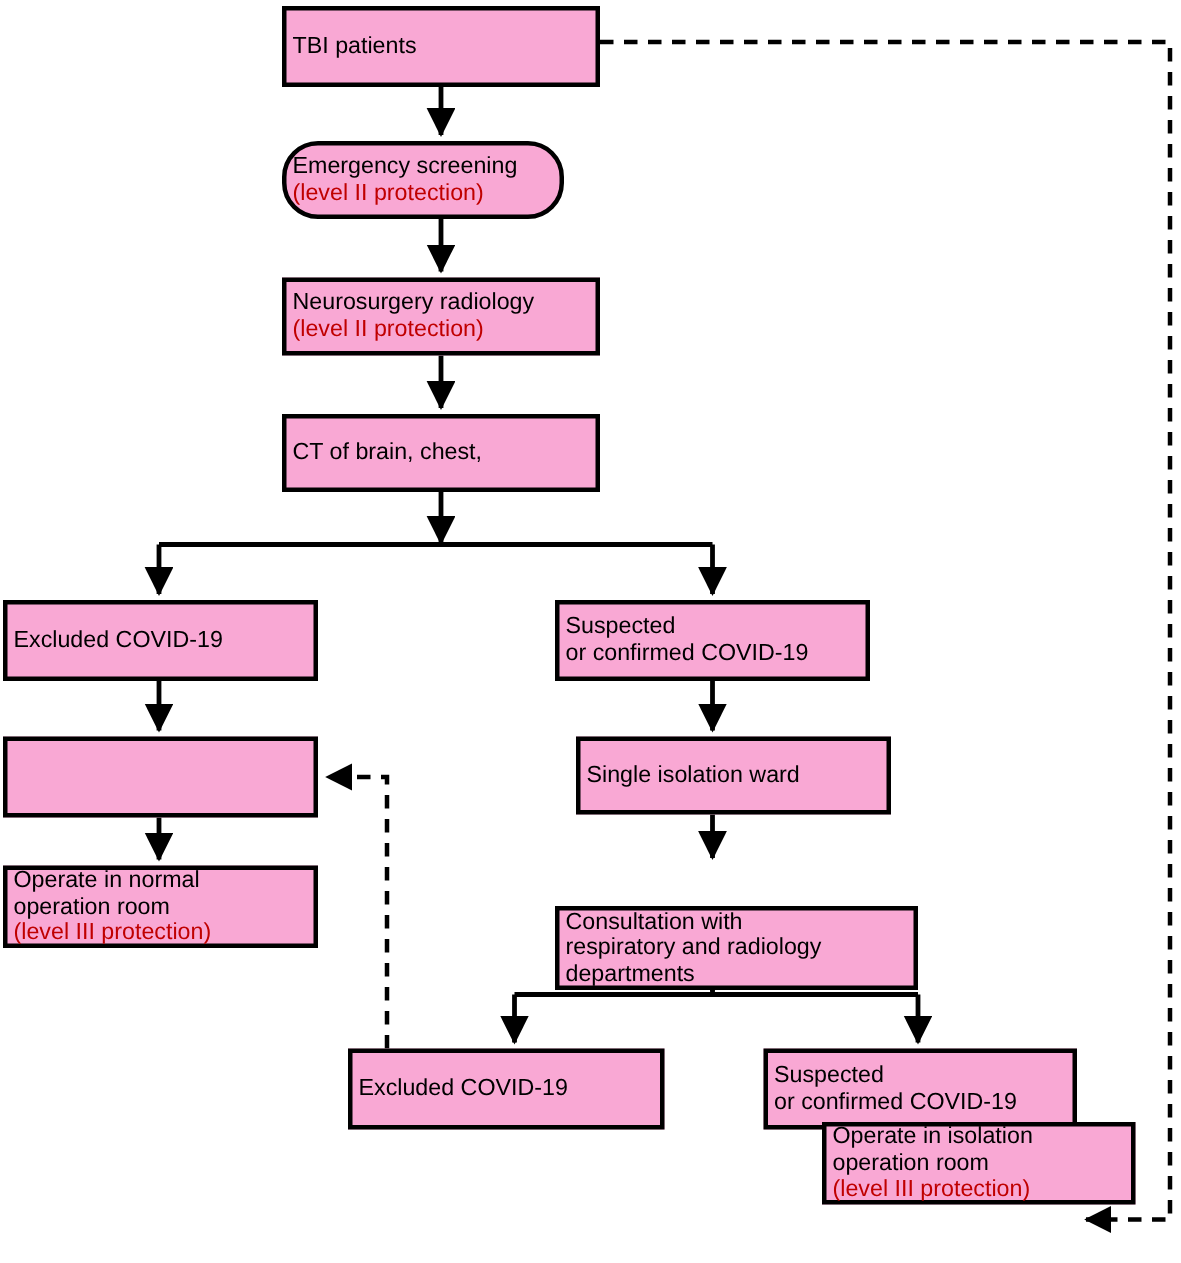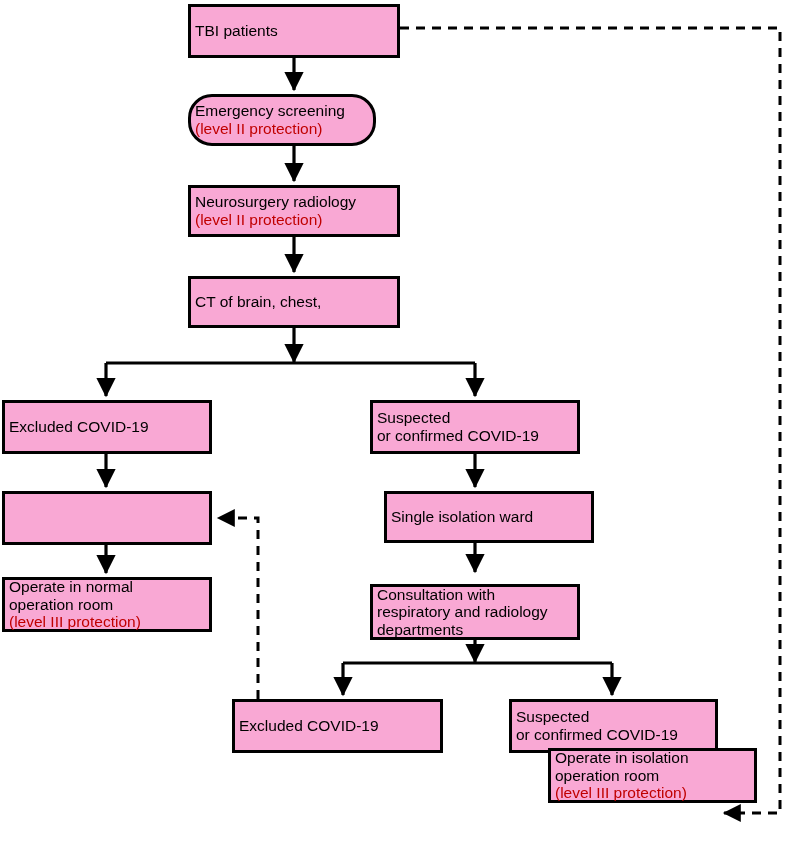--- a/index.html
+++ b/index.html
@@ -104,21 +104,21 @@
         <span class="line">operation room</span>
         <span class="red" style="color: rgb(192, 0, 0);">(level III protection)</span>
       </div>
       <div class="node" style="left: 370px; top: 400px; width: 210px; height: 54px;">
         <span class="line">Suspected</span>
         <span class="line">or confirmed COVID-19</span>
       </div>
       <div class="node" style="left: 370px; top: 491px; width: 210px; height: 52px; margin-left: 14px;">
         <span class="line">Single isolation ward</span>
       </div>
-      <div class="node" style="left: 370px; top: 584px; width: 210px; height: 56px;">
+      <div class="node" style="left: 370px; top: 604px; width: 242px; height: 56px;">
         <span class="line">Consultation with</span>
         <span class="line">respiratory and radiology</span>
         <span class="line">departments</span>
       </div>
       <div class="node" style="left: 232px; top: 699px; width: 211px; height: 54px;">
         <span class="line">Excluded COVID-19</span>
       </div>
       <div class="node" style="left: 509px; top: 699px; width: 209px; height: 54px;">
         <span class="line">Suspected</span>
         <span class="line">or confirmed COVID-19</span>

